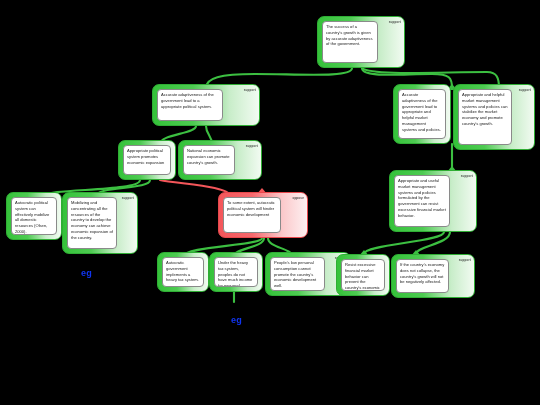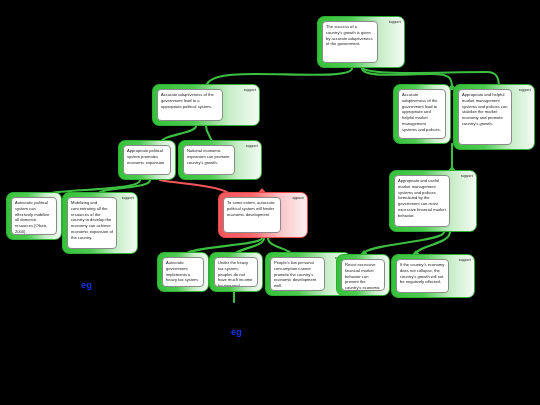--- a/index.html
+++ b/index.html
@@ -51,21 +51,20 @@
     letter-spacing:.1px;
     font-weight:bold;
     opacity:.82;
   }
   .eg-label{
     position:absolute;
     color:#1035f0;
     font-weight:bold;
     font-size:9px;
     letter-spacing:.3px;
-    margin-top:12px;
   }
 </style>
 </head>
 <body>
 
 <div id="stage">
 
   <svg id="edges" viewBox="0 0 540 405" xmlns="http://www.w3.org/2000/svg">
     <g fill="none" stroke="#3cbf41" stroke-width="2.1" stroke-linecap="round">
 

